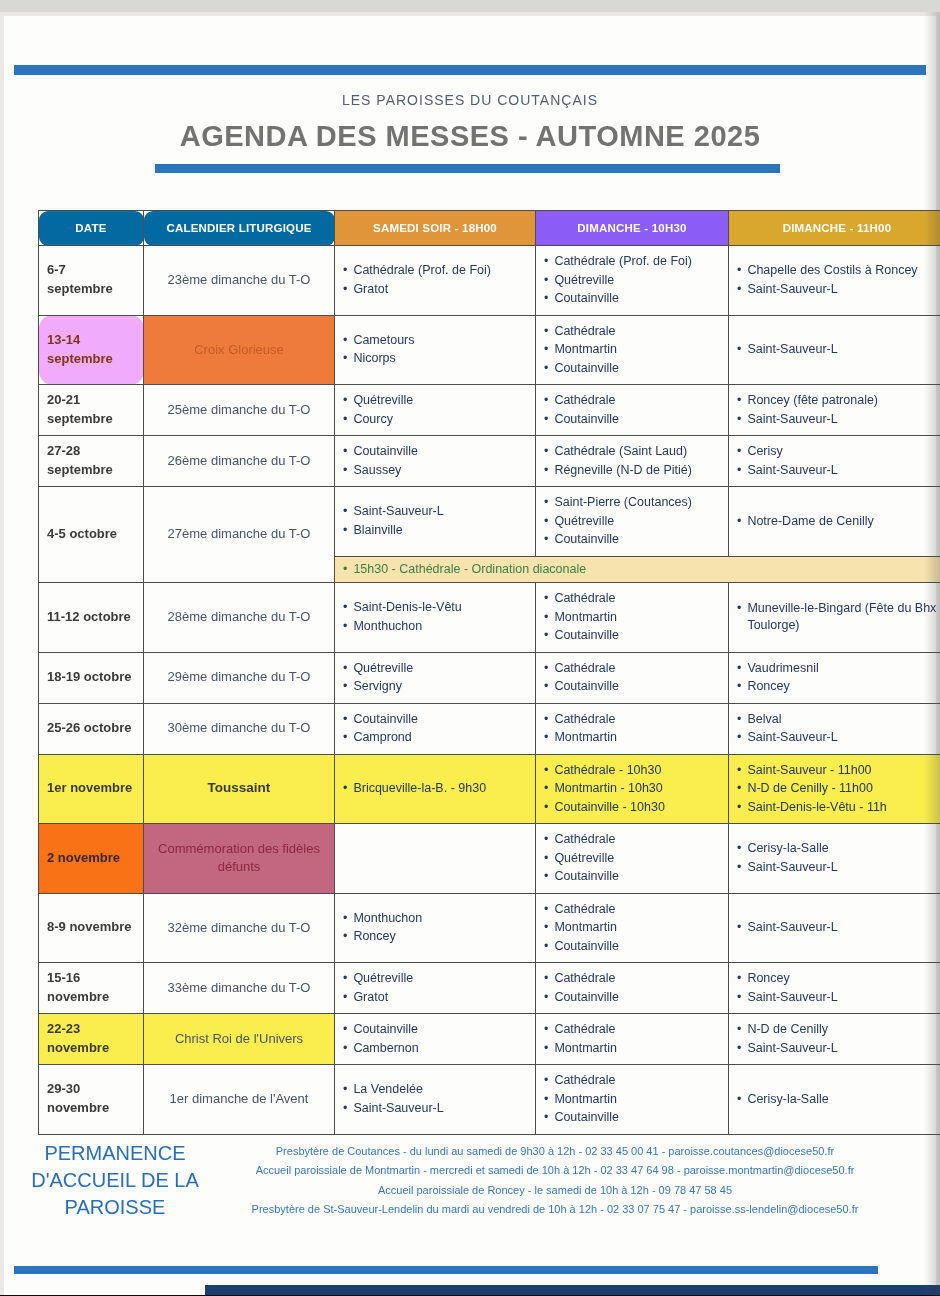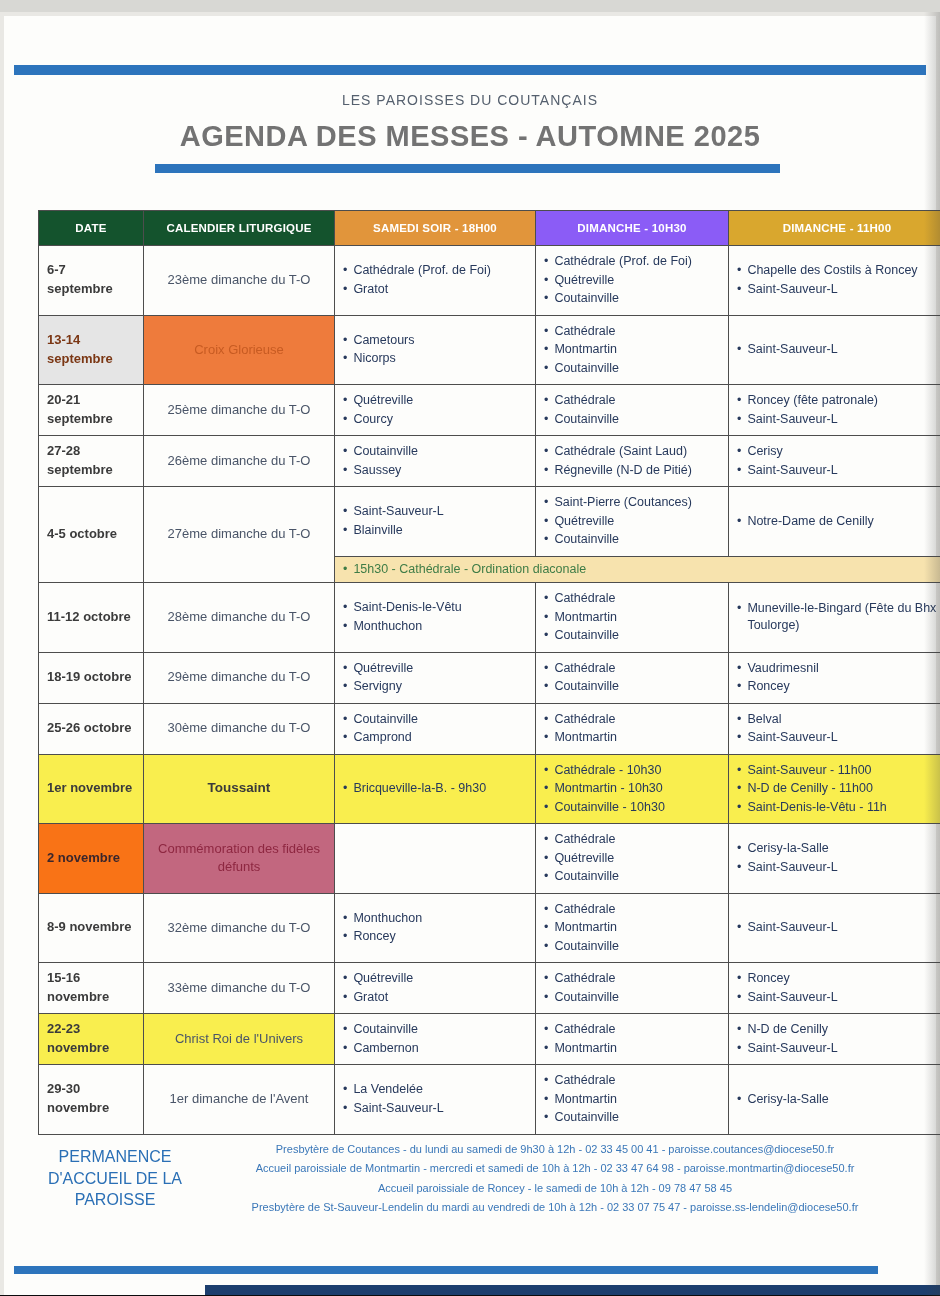--- a/index.html
+++ b/index.html
@@ -10,46 +10,46 @@
   .top-bar{position:absolute;left:14px;right:14px;top:53px;height:10px;background:#2d74bc;}
   .subtitle{position:absolute;top:80px;left:0;right:0;text-align:center;color:#55606e;
         font-size:14px;letter-spacing:1px;font-weight:500;}
   .title{position:absolute;top:108px;left:0;right:0;text-align:center;color:#737373;
         font-size:29px;font-weight:bold;letter-spacing:.5px;}
   .title-underline{position:absolute;top:152px;left:155px;width:625px;height:9px;background:#2d74bc;}
 
   table.agenda{position:absolute;top:198px;left:38px;border-collapse:collapse;table-layout:fixed;width:862px;}
   .agenda th,.agenda td{border:1px solid #4d4d4d;}
   .agenda thead th{color:#fff;font-size:11.5px;font-weight:bold;padding:11px 4px;text-align:center;letter-spacing:.2px;}
-  th.h-blue{background:#14532d;}
+  th.h-blue{background:#0369a1;border-radius:9px;}
   th.h-orange{background:#e1953b;}
   th.h-mid{background:#8b5cf6;}
   th.h-gold{background:#d9a72e;}
   th.col-date-h{width:96px;} th.col-lit-h{width:182px;} th.col-sam-h{width:192px;}
   th.col-d10-h{width:184px;} th.col-d11-h{width:208px;}
 
   .agenda td{vertical-align:middle;font-size:12.5px;color:#27395c;padding:6px 8px;line-height:1.4;}
   td.col-date{font-weight:bold;color:#3b3b3b;text-align:left;font-size:13px;line-height:1.45;}
   td.col-lit{text-align:center;color:#4a5568;font-size:13px;}
   .item{display:flex;gap:6px;margin:1px 0;align-items:flex-start;}
   .bullet{flex:0 0 auto;line-height:1.4;}
   .item-text{flex:1 1 auto;}
 
-  tr.row-croix td.col-date{background:#e5e5e5;color:#7b3714;}
+  tr.row-croix td.col-date{background:#f0abfc;color:#7b3714;border-radius:14px;}
   tr.row-croix td.col-lit{background:#ee7b3c;color:#c75b22;}
   tr.row-toussaint td{background:#f9ee4e;}
   tr.row-toussaint td.col-lit{font-weight:bold;color:#3a3a3a;font-size:13.5px;}
   tr.row-defunts td.col-date{background:#f97316;color:#3a262c;}
   tr.row-defunts td.col-lit{background:#c2677f;color:#8e2741;}
   tr.row-christroi td.col-date,tr.row-christroi td.col-lit{background:#f9ee4e;}
   td.note-cell{background:#f7e3ae;color:#3e7c46;padding:3px 8px;font-size:12.5px;}
   td.note-cell .bullet{color:#3e7c46;}
 
   .footer{position:absolute;top:1128px;left:30px;right:30px;display:flex;align-items:center;}
-  .permanence{flex:0 0 170px;text-align:center;color:#2a6fb5;font-size:16px;line-height:1.35;font-weight:500;}
+  .permanence{flex:0 0 170px;text-align:center;color:#2a6fb5;font-size:20px;line-height:1.35;font-weight:500;}
   .contact-lines{flex:1 1 auto;text-align:center;color:#3a77b8;font-size:11px;line-height:1.75;}
   .contact-line{white-space:nowrap;}
 
   .bottom-bar{position:absolute;left:14px;right:62px;bottom:34px;height:8px;background:#2d74bc;}
   .bottom-navy{position:absolute;left:205px;right:0;bottom:13px;height:10px;background:#1c3e6e;}
   .bottom-black{position:absolute;left:0;right:0;bottom:0;height:13px;background:#0b0b0d;}
 </style>
 </head>
 <body>
 

